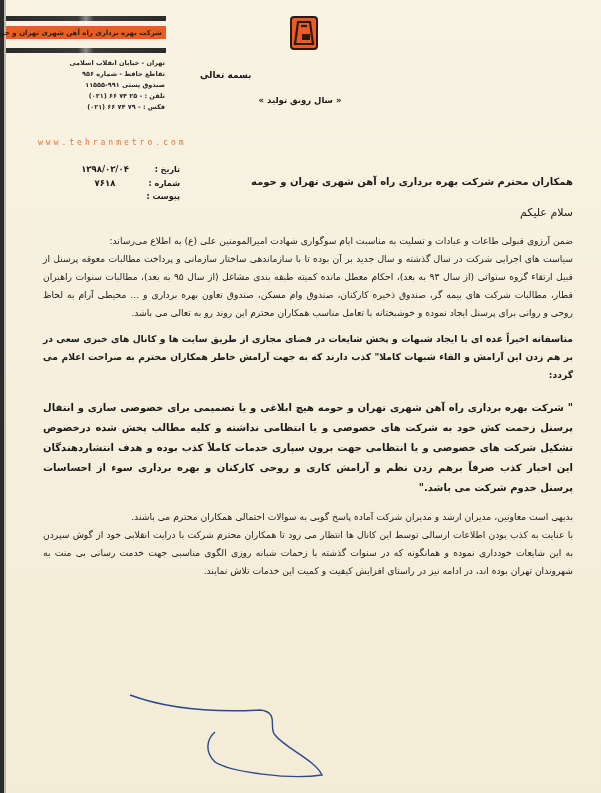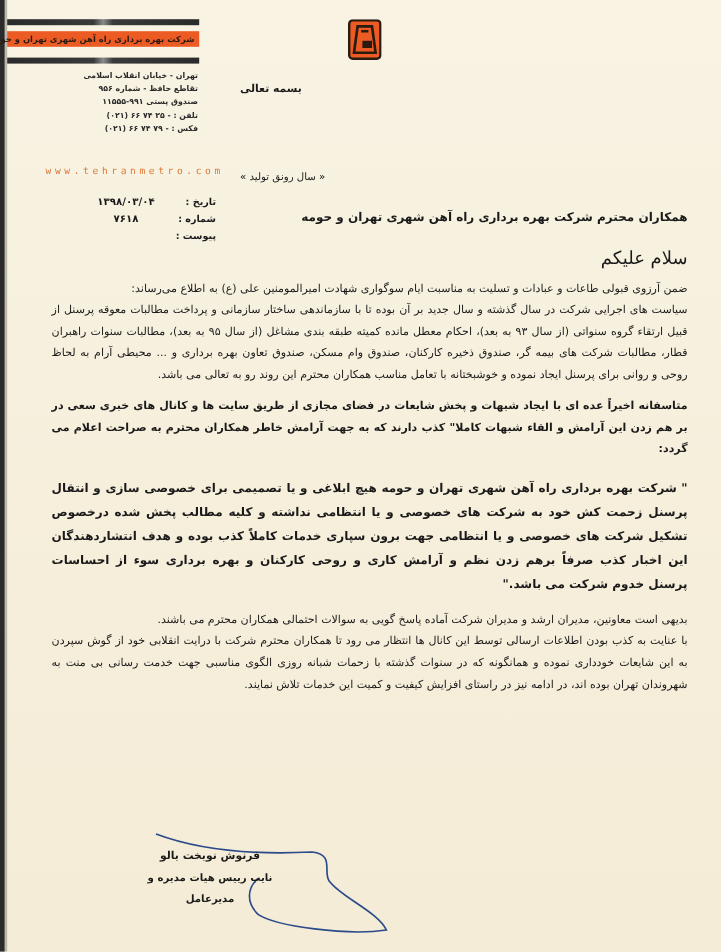--- a/index.html
+++ b/index.html
@@ -48,39 +48,39 @@
     }
     .logo {
       position: absolute; left: 290px; top: 16px; width: 28px; height: 34px;
     }
     .bismillah {
       position: absolute; left: 200px; top: 70px; width: 200px;
       text-align: left; font-size: 9px; font-weight: bold; direction: rtl;
     }
     .year-slogan {
       position: absolute; left: 200px; top: 95px; width: 200px;
-      text-align: left; font-size: 8.5px; font-weight: normal; direction: rtl; margin-top: 48px;
+      text-align: center; font-size: 8.5px; font-weight: bold; direction: rtl;
     }
     .meta {
       position: absolute; left: 60px; top: 164px; width: 120px; direction: rtl;
     }
     .meta-row {
       display: flex; justify-content: flex-start; align-items: baseline;
       font-size: 8px; font-weight: bold; height: 14px;
     }
     .meta-label { width: 40px; text-align: right; }
     .meta-value { width: 70px; text-align: center; direction: ltr; padding-left: 0; font-size: 8.5px; }
     .meta-value-wrap { flex: 1; display: flex; justify-content: flex-end; direction: ltr; }
     .addressee {
       position: absolute; right: 28px; top: 176px; width: 380px;
       direction: rtl; text-align: right; font-size: 10px; font-weight: bold;
     }
     .greeting {
       position: absolute; right: 28px; top: 206px; width: 380px;
-      direction: rtl; text-align: right; font-size: 15px;
+      direction: rtl; text-align: right; font-size: 11px;
     }
     .body {
       position: absolute; right: 28px; top: 232px; width: 530px;
       direction: rtl; text-align: justify; font-size: 9.2px; line-height: 18px;
     }
     .body p { margin: 0; }
     .body p.quote {
       font-weight: bold; font-size: 10px; line-height: 20px; margin-top: 14px; margin-bottom: 10px;
     }
     .body p.gap { margin-top: 8px; font-weight: bold; }
@@ -157,17 +157,13 @@
     <p class="gap">متاسفانه اخیراً عده ای با ایجاد شبهات و پخش شایعات در فضای مجازی از طریق سایت ها و کانال های خبری سعی در بر هم زدن این آرامش و القاء شبهات کاملا" کذب دارند که به جهت آرامش خاطر همکاران محترم به صراحت اعلام می گردد:</p>
     <p class="quote">" شرکت بهره برداری راه آهن شهری تهران و حومه هیچ ابلاغی و یا تصمیمی برای خصوصی سازی و انتقال پرسنل زحمت کش خود به شرکت های خصوصی و یا انتظامی نداشته و کلیه مطالب پخش شده درخصوص تشکیل شرکت های خصوصی و یا انتظامی جهت برون سپاری خدمات کاملاً کذب بوده و هدف انتشاردهندگان این اخبار کذب صرفاً برهم زدن نظم و آرامش کاری و روحی کارکنان و بهره برداری سوء از احساسات پرسنل خدوم شرکت می باشد."</p>
     <p>بدیهی است معاونین، مدیران ارشد و مدیران شرکت آماده پاسخ گویی به سوالات احتمالی همکاران محترم می باشند.</p>
     <p>با عنایت به کذب بودن اطلاعات ارسالی توسط این کانال ها انتظار می رود تا همکاران محترم شرکت با درایت انقلابی خود از گوش سپردن به این شایعات خودداری نموده و همانگونه که در سنوات گذشته با زحمات شبانه روزی الگوی مناسبی جهت خدمت رسانی بی منت به شهروندان تهران بوده اند، در ادامه نیز در راستای افزایش کیفیت و کمیت این خدمات تلاش نمایند.</p>
   </div>
 
   <svg class="sig-stroke" viewBox="0 0 240 140">
     <path d="M20 55 C 60 70, 110 72, 150 70 C 170 72, 158 88, 165 95 C 175 108, 205 120, 212 135 C 180 140, 120 132, 105 122 C 95 112, 96 100, 105 92" fill="none" stroke="#2a4a8a" stroke-width="1.4"></path>
   </svg>
 
-  <div class="signature">
-    <div class="sig-name">فرنوش نوبخت بالو</div>
-    <div class="sig-title">نایب رییس هیات مدیره و مدیرعامل</div>
-  </div>
 </div>
 
 </body></html>

